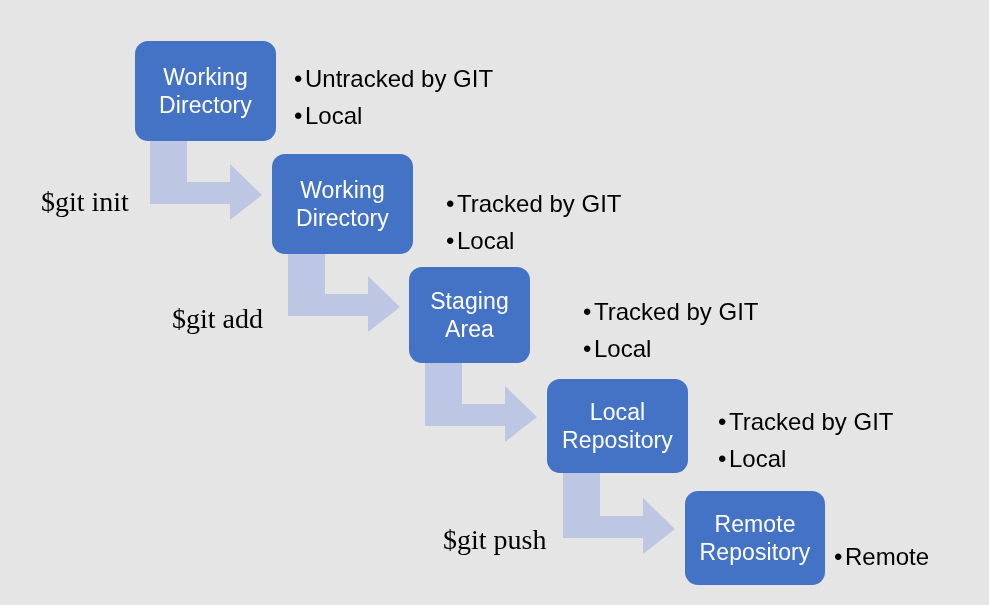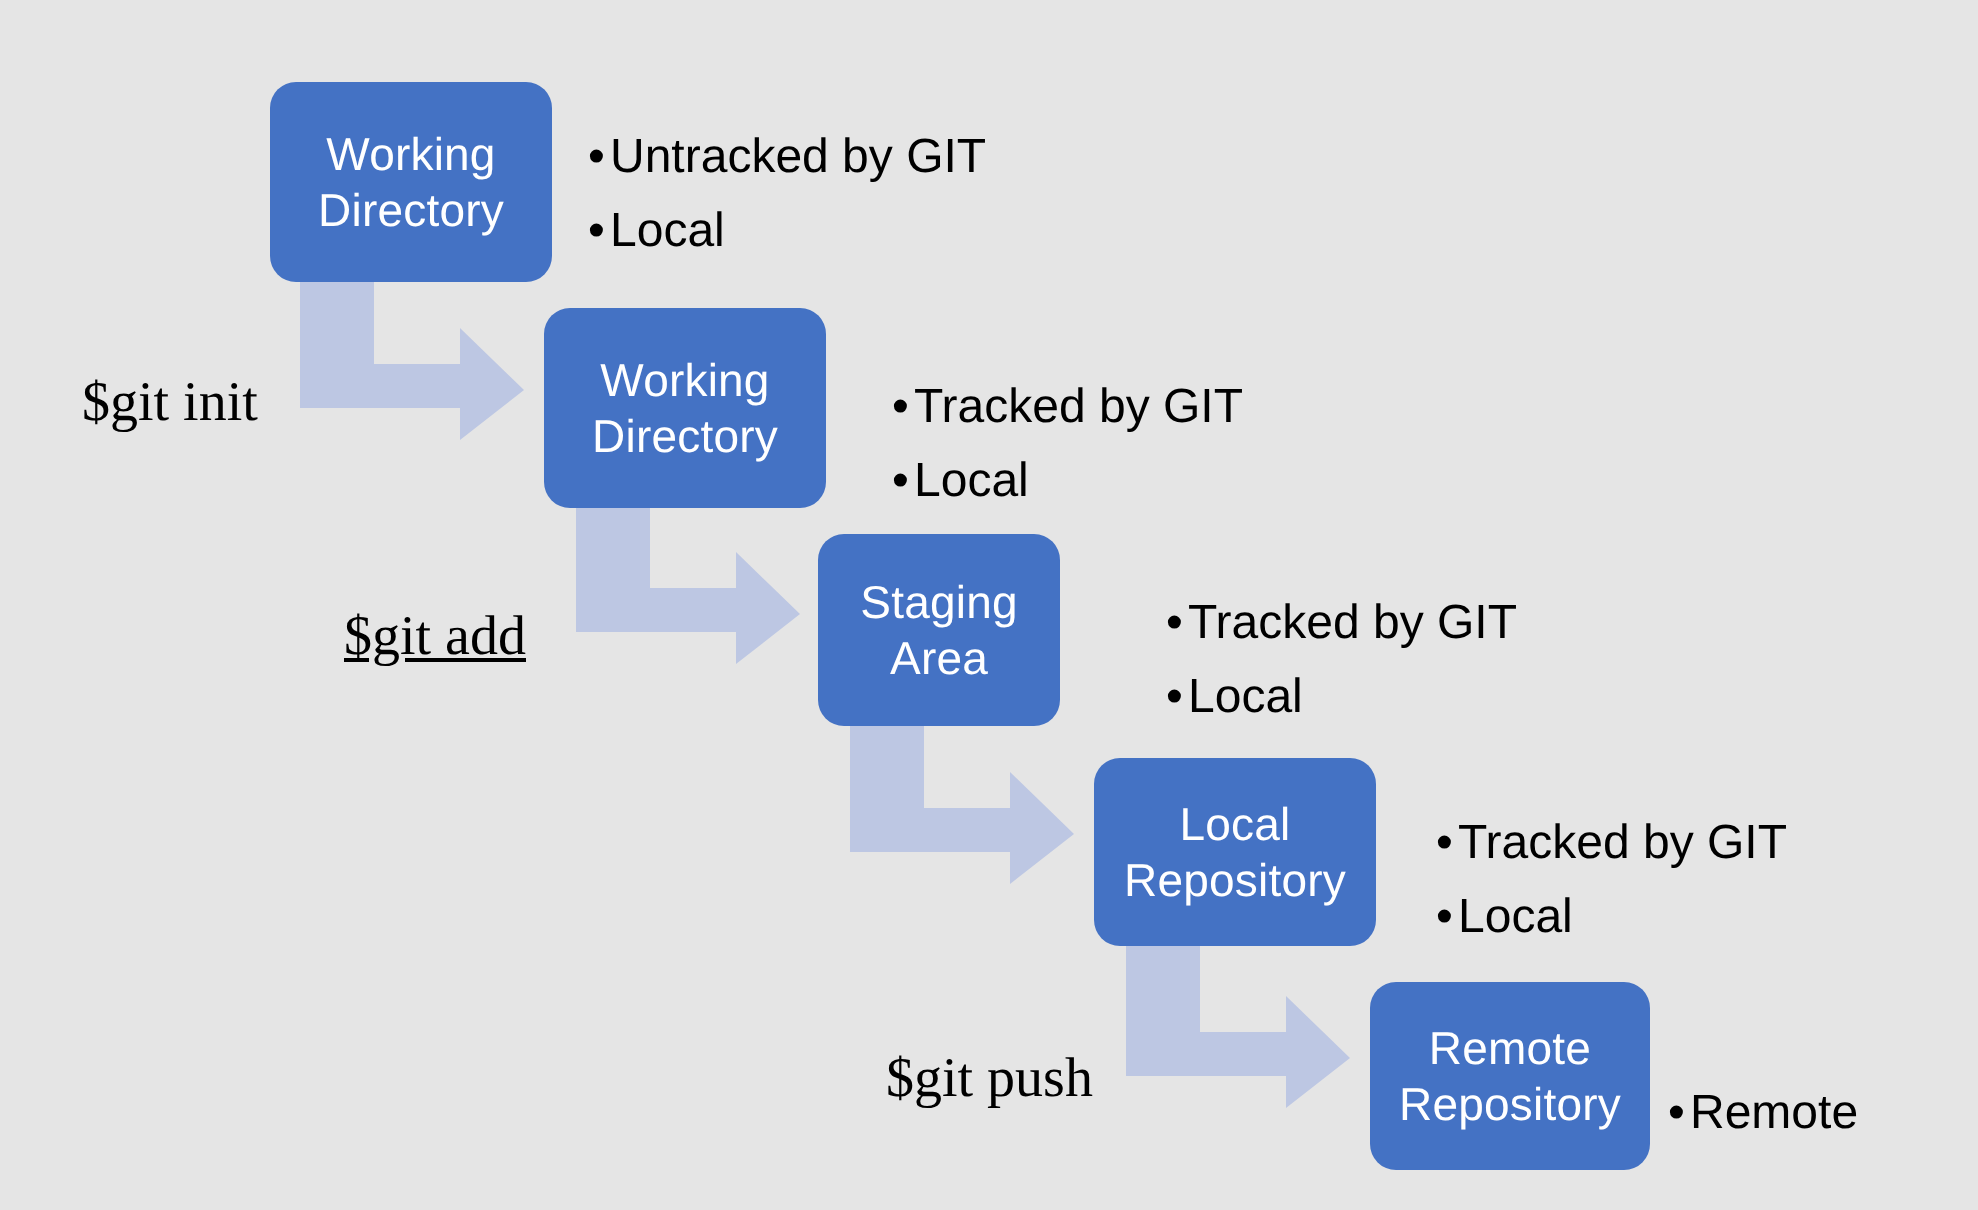--- a/index.html
+++ b/index.html
@@ -122,21 +122,21 @@
   </div>
   <div class="bullets" style="left:446px; top:185px;">
     <span class="bullet-row">
       <span class="dot">•</span><span>Tracked by GIT</span>
     </span>
     <span class="bullet-row">
       <span class="dot">•</span><span>Local</span>
     </span>
   </div>
 
-  <div class="cmd" style="left:172px; top:303px;text-decoration:underline;">$git add</div>
+  <div class="cmd" style="left:172px; top:303px;">$git add</div>
 
   <div class="node" style="left:409px; top:267px; width:121px; height:96px;">
     <span class="node-label">Staging
 Area</span>
   </div>
   <div class="bullets" style="left:583px; top:293px;">
     <span class="bullet-row">
       <span class="dot">•</span><span>Tracked by GIT</span>
     </span>
     <span class="bullet-row">

